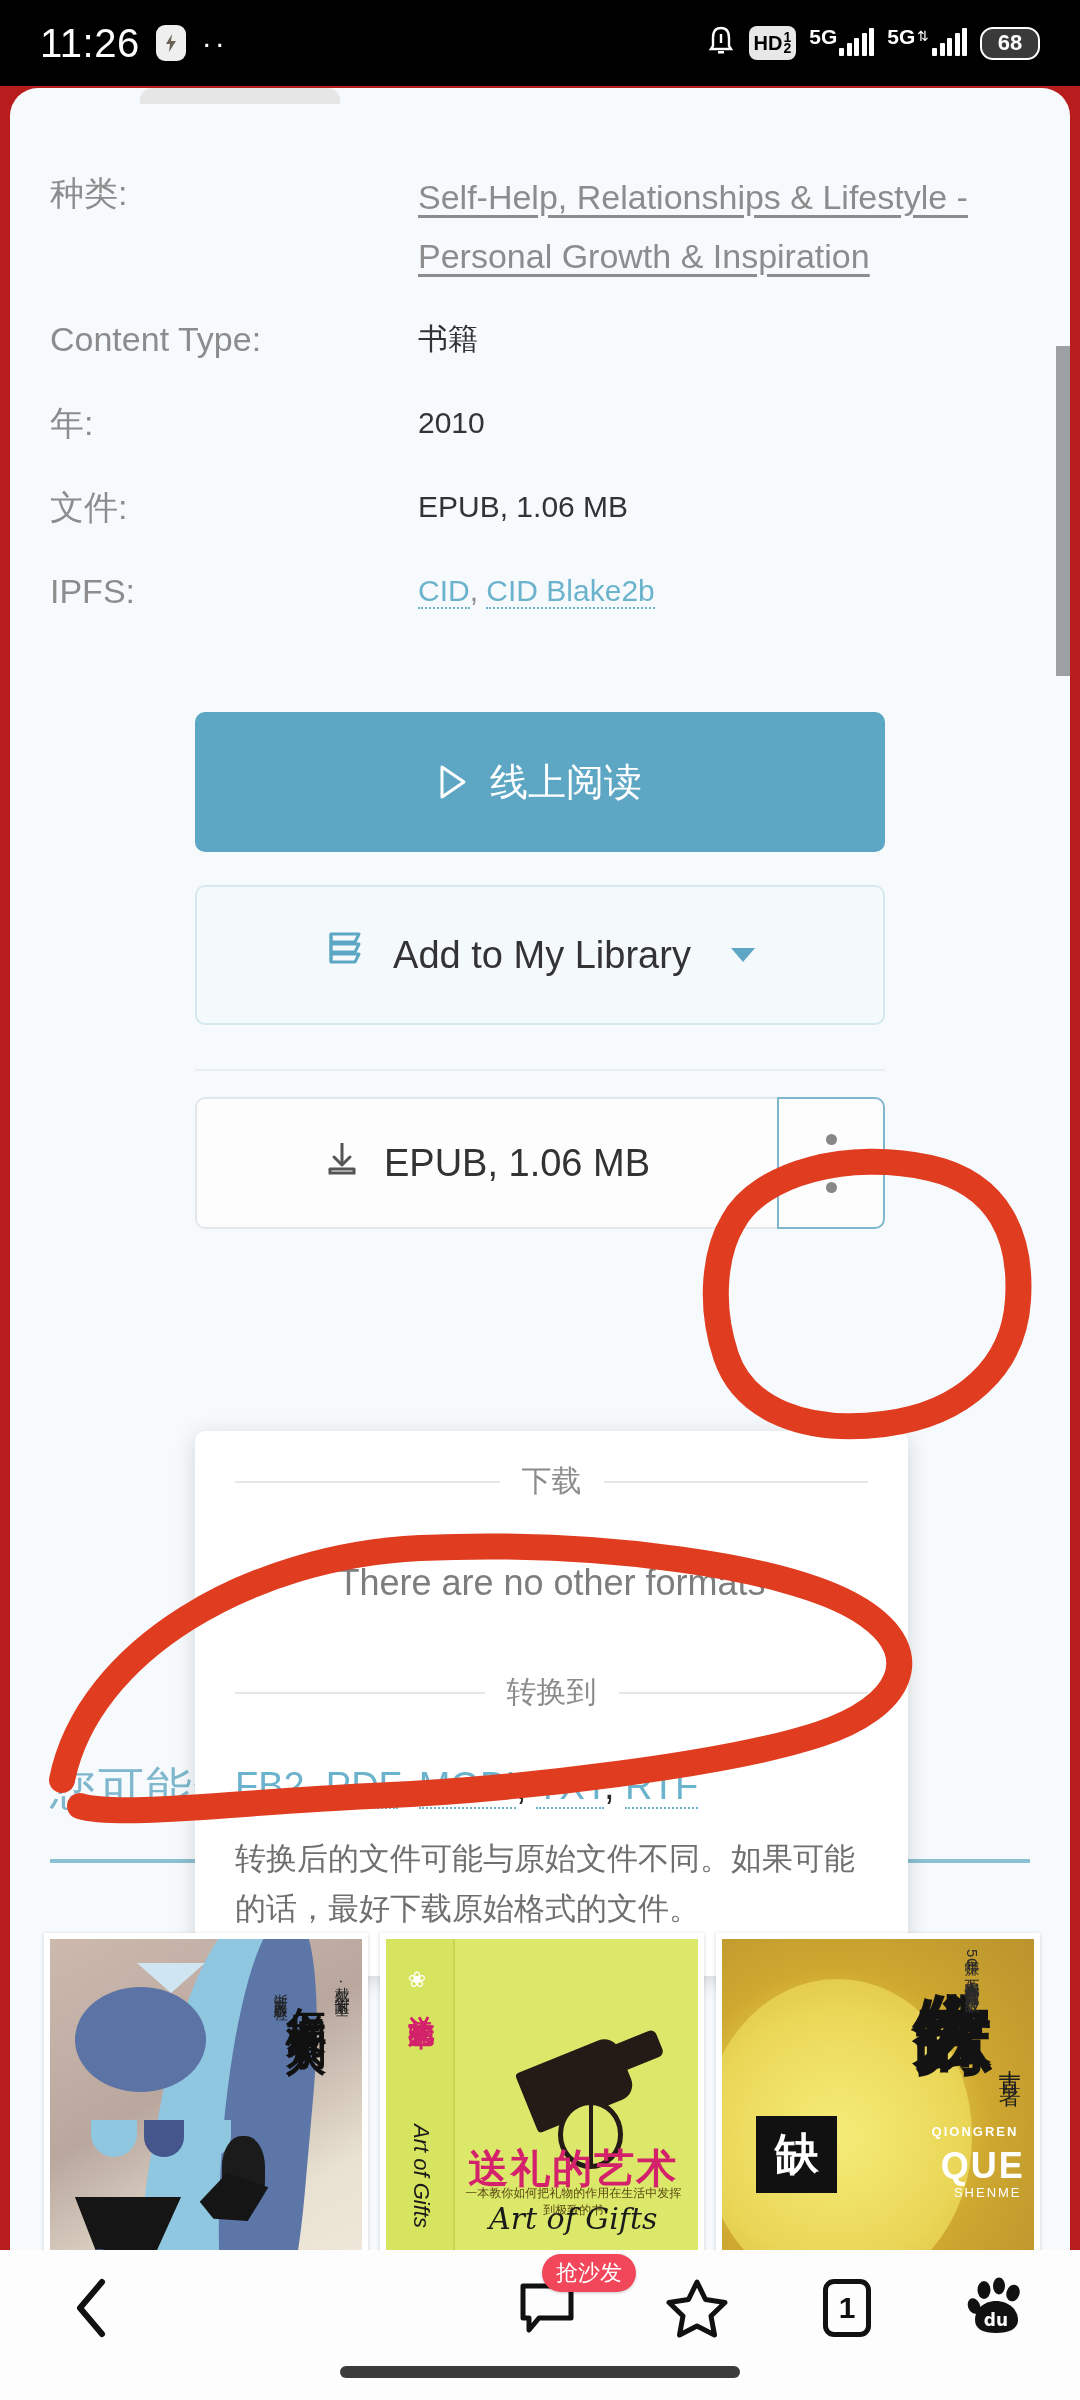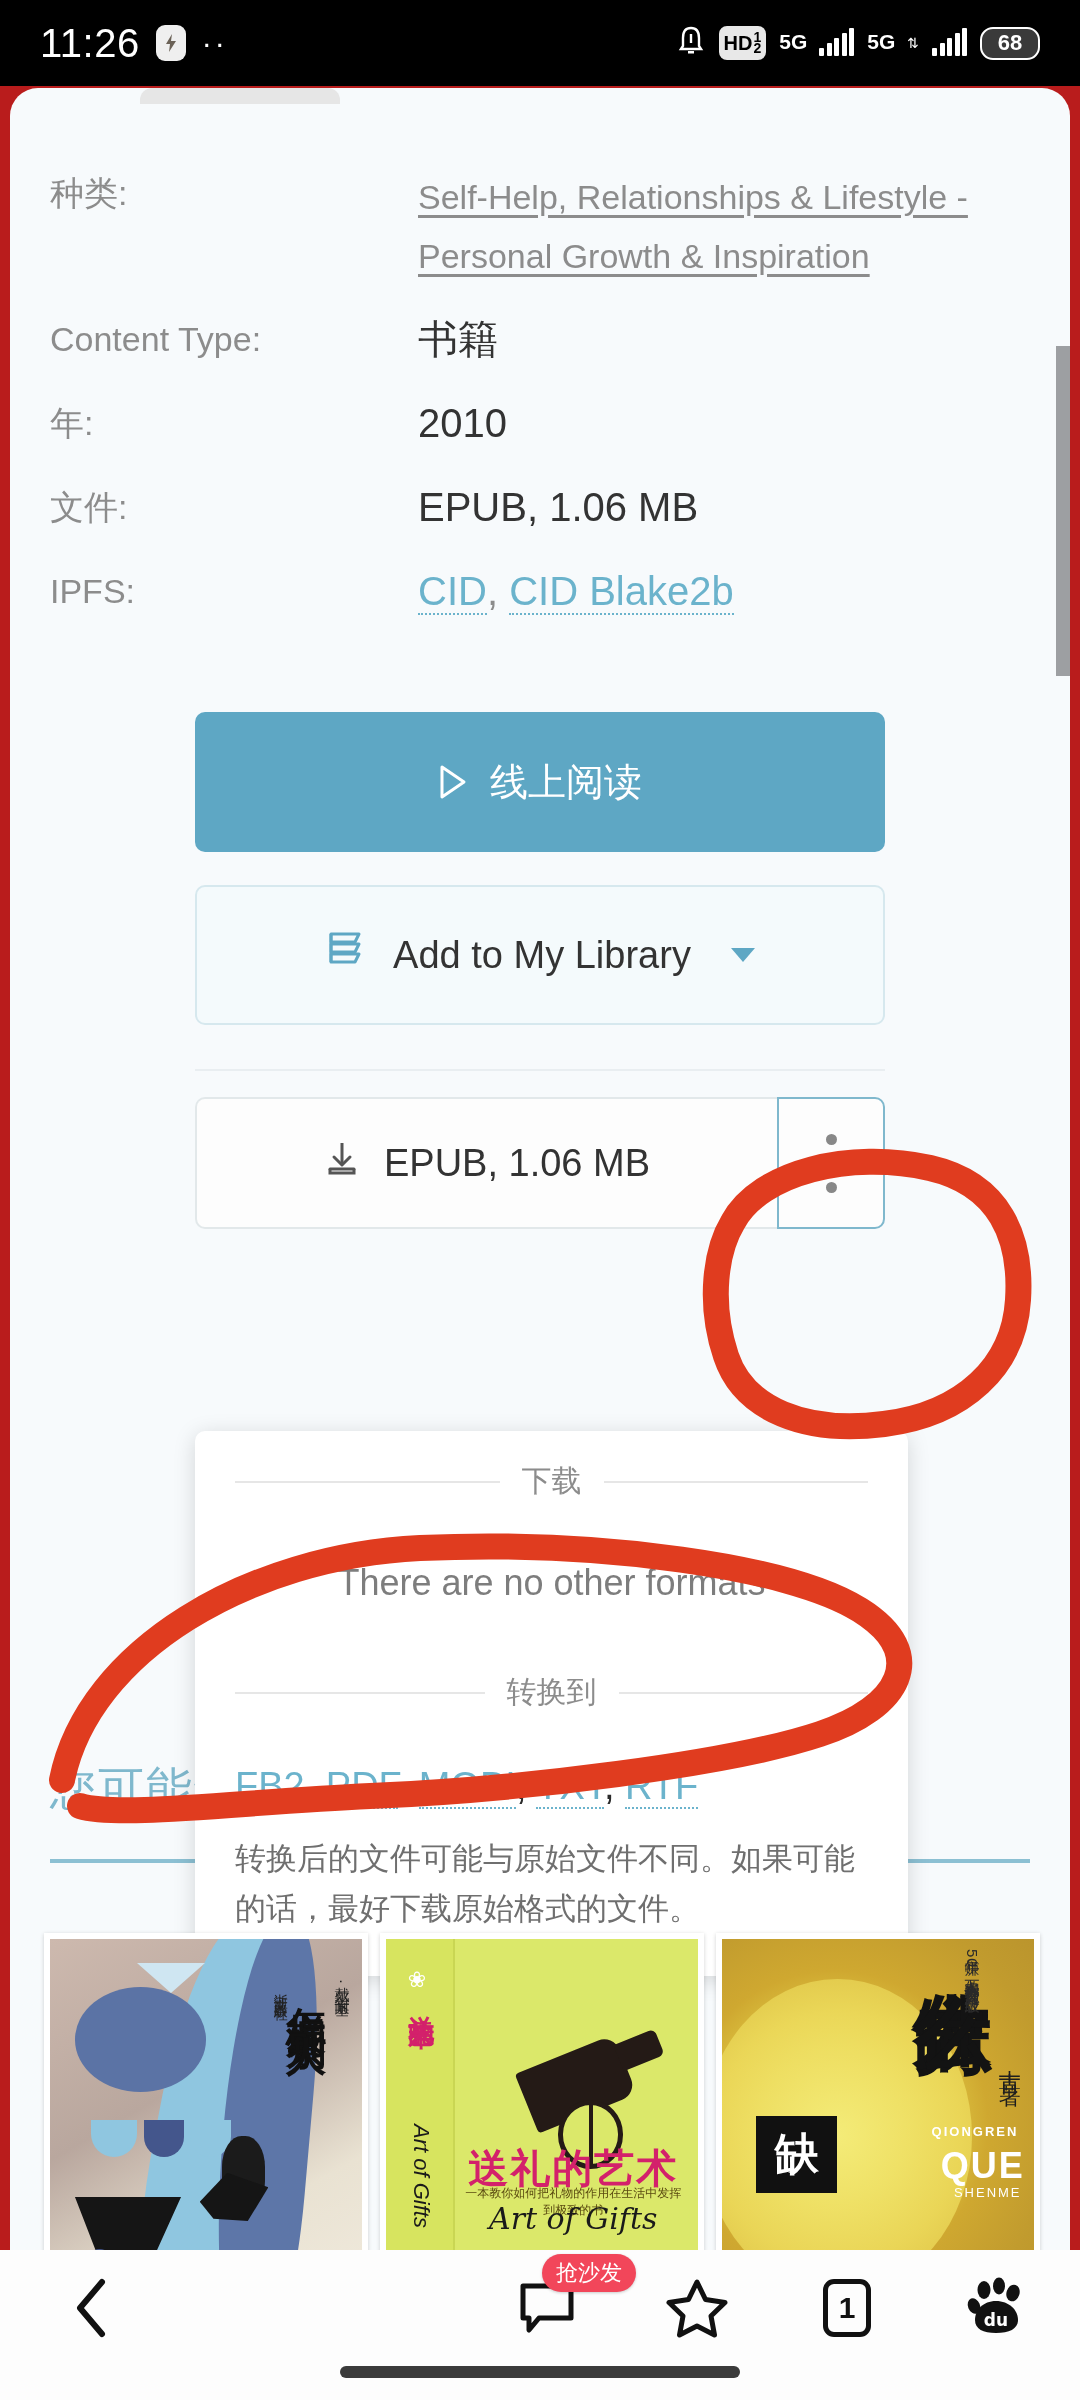--- a/index.html
+++ b/index.html
@@ -24,21 +24,21 @@
     width: 30px; height: 36px; border-radius: 9px; background: #efefef;
     display:flex; align-items:center; justify-content:center;
   }
   .sb-dots { color:#fff; font-size: 30px; line-height: 8px; letter-spacing: 3px; }
   .sb-right { display: flex; align-items: center; gap: 13px; }
   .hd-badge {
     background:#e8e8e8; color:#000; border-radius:8px; padding:1px 5px;
     font-size:20px; font-weight:700; display:flex; align-items:center; height:34px;
   }
   .hd-badge .stack { display:flex; flex-direction:column; font-size:14px; line-height:11px; margin-left:1px; font-weight:700;}
-  .sig-group { display:flex; align-items:center; gap:12px; }
+  .sig-group { display:flex; align-items:flex-start; gap:2px; }
   .sig-label { font-size:21px; font-weight:700; line-height:14px; margin-bottom:2px;}
   .bars { display:flex; align-items:flex-end; gap:2.5px; height:26px; }
   .bars i { width:5px; background:#fff; border-radius:1px; display:block; }
   .bars i:nth-child(1){height:8px} .bars i:nth-child(2){height:13px}
   .bars i:nth-child(3){height:18px} .bars i:nth-child(4){height:23px} .bars i:nth-child(5){height:28px}
   .updown { font-size:14px; line-height:12px; margin-right:1px; }
   .battery {
     border:2.5px solid #fff; border-radius:13px; width:60px; height:33px;
     display:flex; align-items:center; justify-content:center;
     font-size:22px; font-weight:600; color:#fff; background:#3a3a3a;
@@ -53,21 +53,21 @@
     position:absolute; top:0; left:130px; width:200px; height:16px;
     background:#e6e6e6; border-radius:12px 12px 0 0;
   }
   .page { position:absolute; inset:0; padding: 0; }
 
   
   .meta { padding: 80px 40px 0 40px; }
   .mrow { display:flex; align-items:flex-start; margin-bottom: 34px; }
   .mrow.tall { margin-bottom: 28px; }
   .mkey { width: 368px; flex:0 0 368px; color:#8c8c8c; font-size:34px; line-height:50px; }
-  .mval { color:#333; font-size:40px; line-height:50px; }
+  .mval { color:#333; font-size:30px; line-height:50px; }
   .cat-link {
     color:#8c8c8c; text-decoration: underline; text-underline-offset: 6px;
     font-size:34px; line-height:59px; display:block;
   }
   .ipfs-link {
     color:#6bb3cc; border-bottom: 2px dotted #6bb3cc; text-decoration:none;
   }
   .comma { color:#8c8c8c; }
 
   

